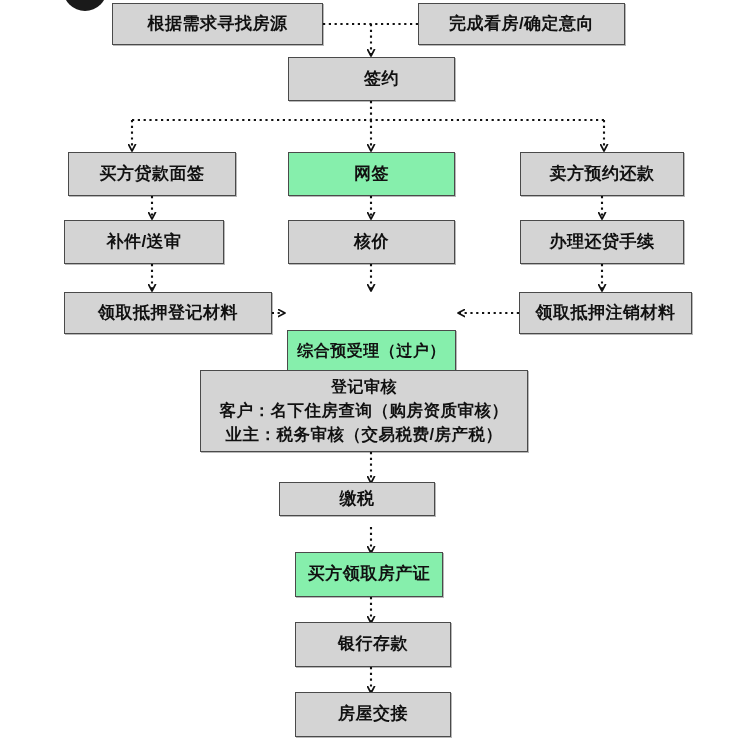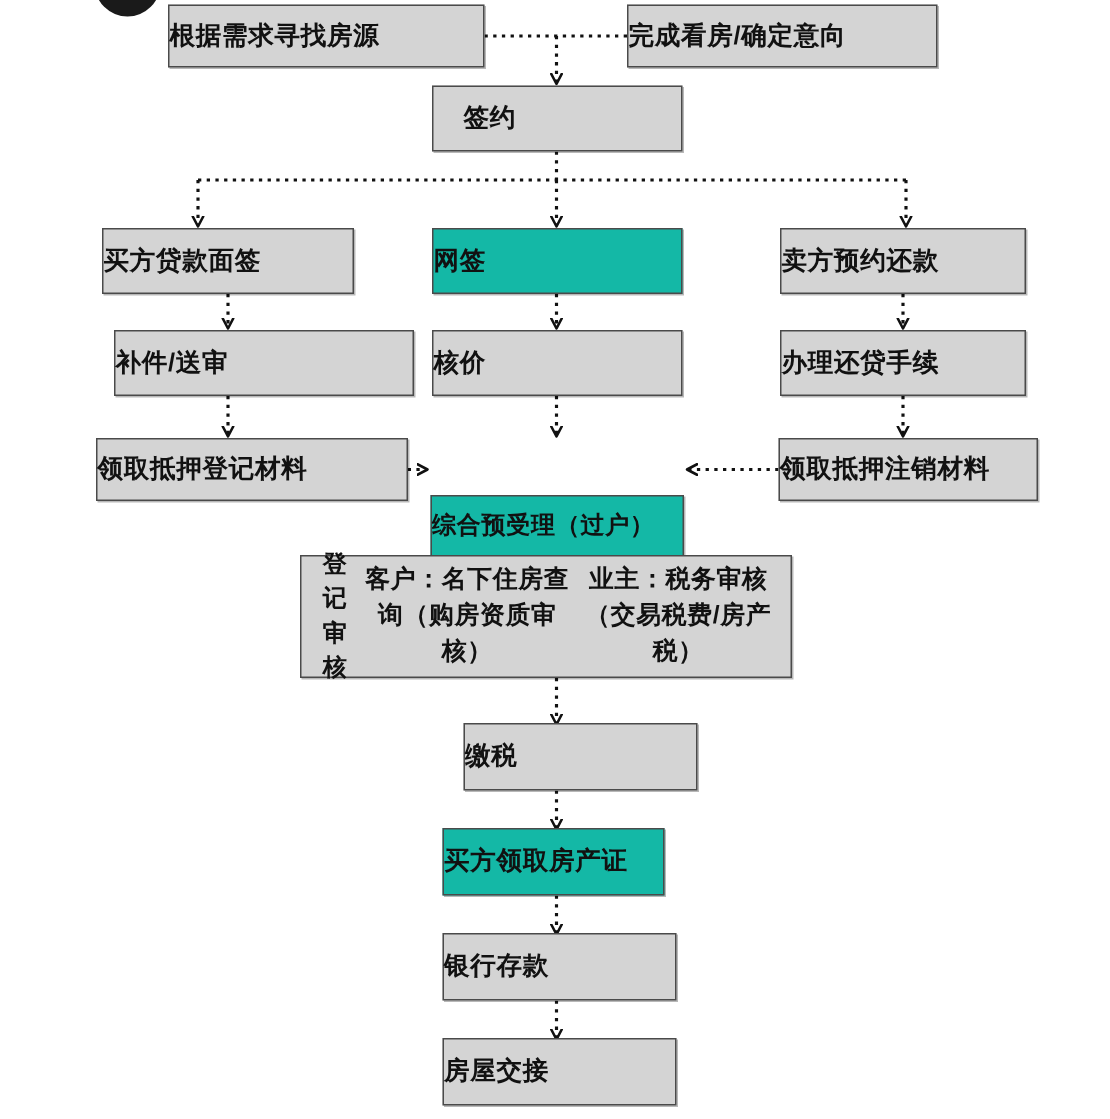--- a/index.html
+++ b/index.html
@@ -18,34 +18,34 @@
     overflow: hidden;
   }
   .node {
     position: absolute;
     box-sizing: border-box;
     border: 1.4px solid #4a4a4a;
     background: #d4d4d4;
     color: #111111;
     display: flex;
     align-items: center;
-    justify-content: flex-start;
+    justify-content: center;
     text-align: center;
     font-size: 17px;
     font-weight: 700;
     letter-spacing: 0.5px;
     line-height: 1.45;
     box-shadow: 1px 1px 0 rgba(0,0,0,0.28);
     z-index: 3;
   }
   .node.highlight {
-    background: #14b8a6;
+    background: #86efac;
   }
   .node.multiline {
-    flex-direction: row;
+    flex-direction: column;
     font-weight: 700;
     font-size: 16px;
     padding: 4px 6px;
   }
   .node .line1 { font-size: 16px; }
   .node .line2, .node .line3 { font-size: 16.5px; }
 
   .partial-circle {
     position: absolute;
     width: 44px;
@@ -131,21 +131,21 @@
   </div>
 
   <div class="node highlight" style="left:288px; top:152px; width:167px; height:44px;">
     <span>网签</span>
   </div>
 
   <div class="node" style="left:520px; top:152px; width:164px; height:44px;">
     <span>卖方预约还款</span>
   </div>
 
-  <div class="node" style="left:76px; top:220px; width:200px; height:44px;">
+  <div class="node" style="left:64px; top:220px; width:160px; height:44px;">
     <span>补件/送审</span>
   </div>
 
   <div class="node" style="left:288px; top:220px; width:167px; height:44px;">
     <span>核价</span>
   </div>
 
   <div class="node" style="left:520px; top:220px; width:164px; height:44px;">
     <span>办理还贷手续</span>
   </div>
@@ -161,21 +161,21 @@
   <div class="node" style="left:519px; top:292px; width:173px; height:42px;">
     <span>领取抵押注销材料</span>
   </div>
 
   <div class="node multiline" style="left:200px; top:370px; width:328px; height:82px;">
     <span class="line1">登记审核</span>
     <span class="line2">客户：名下住房查询（购房资质审核）</span>
     <span class="line3">业主：税务审核（交易税费/房产税）</span>
   </div>
 
-  <div class="node" style="left:309px; top:482px; width:156px; height:45px;">
+  <div class="node" style="left:279px; top:482px; width:156px; height:34px;">
     <span>缴税</span>
   </div>
 
   <div class="node highlight" style="left:295px; top:552px; width:148px; height:45px;">
     <span>买方领取房产证</span>
   </div>
 
   <div class="node" style="left:295px; top:622px; width:156px; height:45px;">
     <span>银行存款</span>
   </div>

